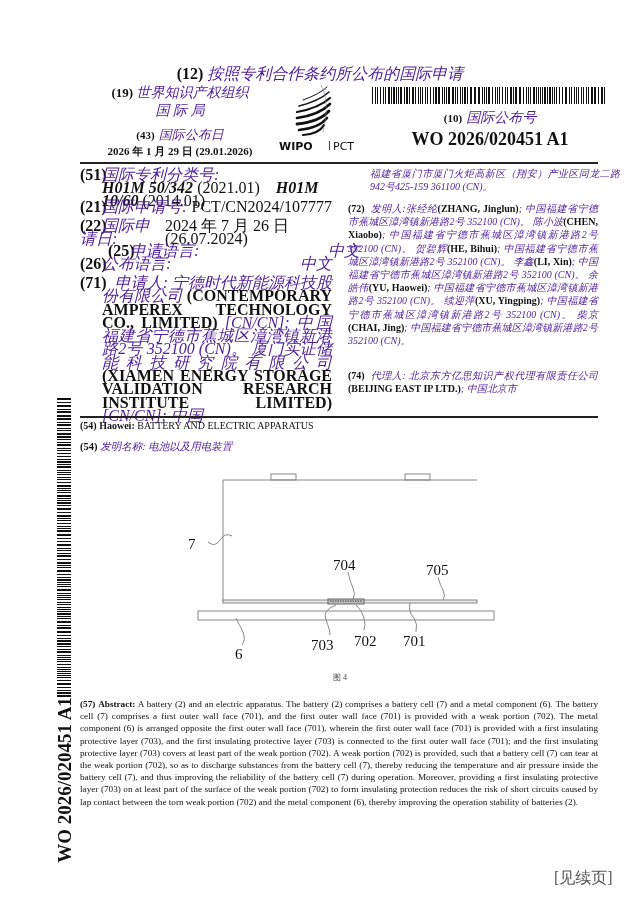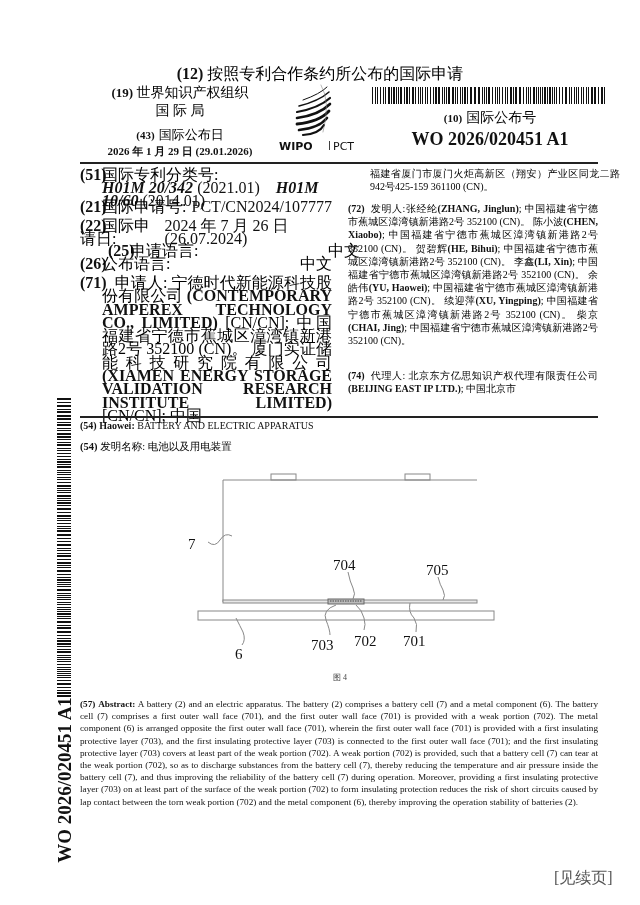--- a/index.html
+++ b/index.html
@@ -1,19 +1,19 @@
 <!DOCTYPE html>
 <html><head>
 <meta charset="utf-8">
 <style>
   html, body { margin: 0; padding: 0; background: #ffffff; }
   body { width: 640px; height: 905px; position: relative; overflow: hidden;
          font-family: "Liberation Serif", "DejaVu Serif", serif; color: #111; }
   .abs { position: absolute; }
-  .gray { color: #000000; }
+  .gray { color: #4c1d95; font-style: italic; }
   b { font-weight: bold; }
 
   
   #doc-type { left: 0; width: 640px; top: 64px; text-align: center; font-size: 16px; }
   #org-block { left: 95px; width: 170px; top: 84px; text-align: center; font-size: 14px; line-height: 18px; }
   #org-block .num { font-size: 13px; font-weight: bold; }
   #pubdate-block { left: 95px; width: 170px; top: 126px; text-align: center; line-height: 16px; }
   #pubdate-block .lbl { font-size: 13px; text-align: right; }
   #pubdate-block .num { font-size: 11px; font-weight: bold; }
   #pubdate-block .val { font-size: 11px; font-weight: bold; }
@@ -191,21 +191,21 @@
   <div><span class="num">(10)</span>
   <span class="lbl gray">国际公布号</span></div>
   <div class="val">WO 2026/020451 A1</div>
 </div>
 
 <div class="hr" style="left:80px; width:518px; top:162px;"></div>
 
 <div class="bib" style="top:168px;">
   <div><span class="code">(51)</span><span class="gray">国际专利分类号:</span></div>
   <div class="ipc">
-    <i>H01M 20/342</i>
+    <i>H01M 50/342</i>
     <span>(2021.01)</span>
     &nbsp;&nbsp;
     <i>H01M 10/60</i>
     <span>(2014.01)</span>
   </div>
 </div>
 
 <div class="bib" style="top:200px;">
   <div class="row">
       <span><span class="code">(21)</span><span class="gray">国际申请号:</span></span>

